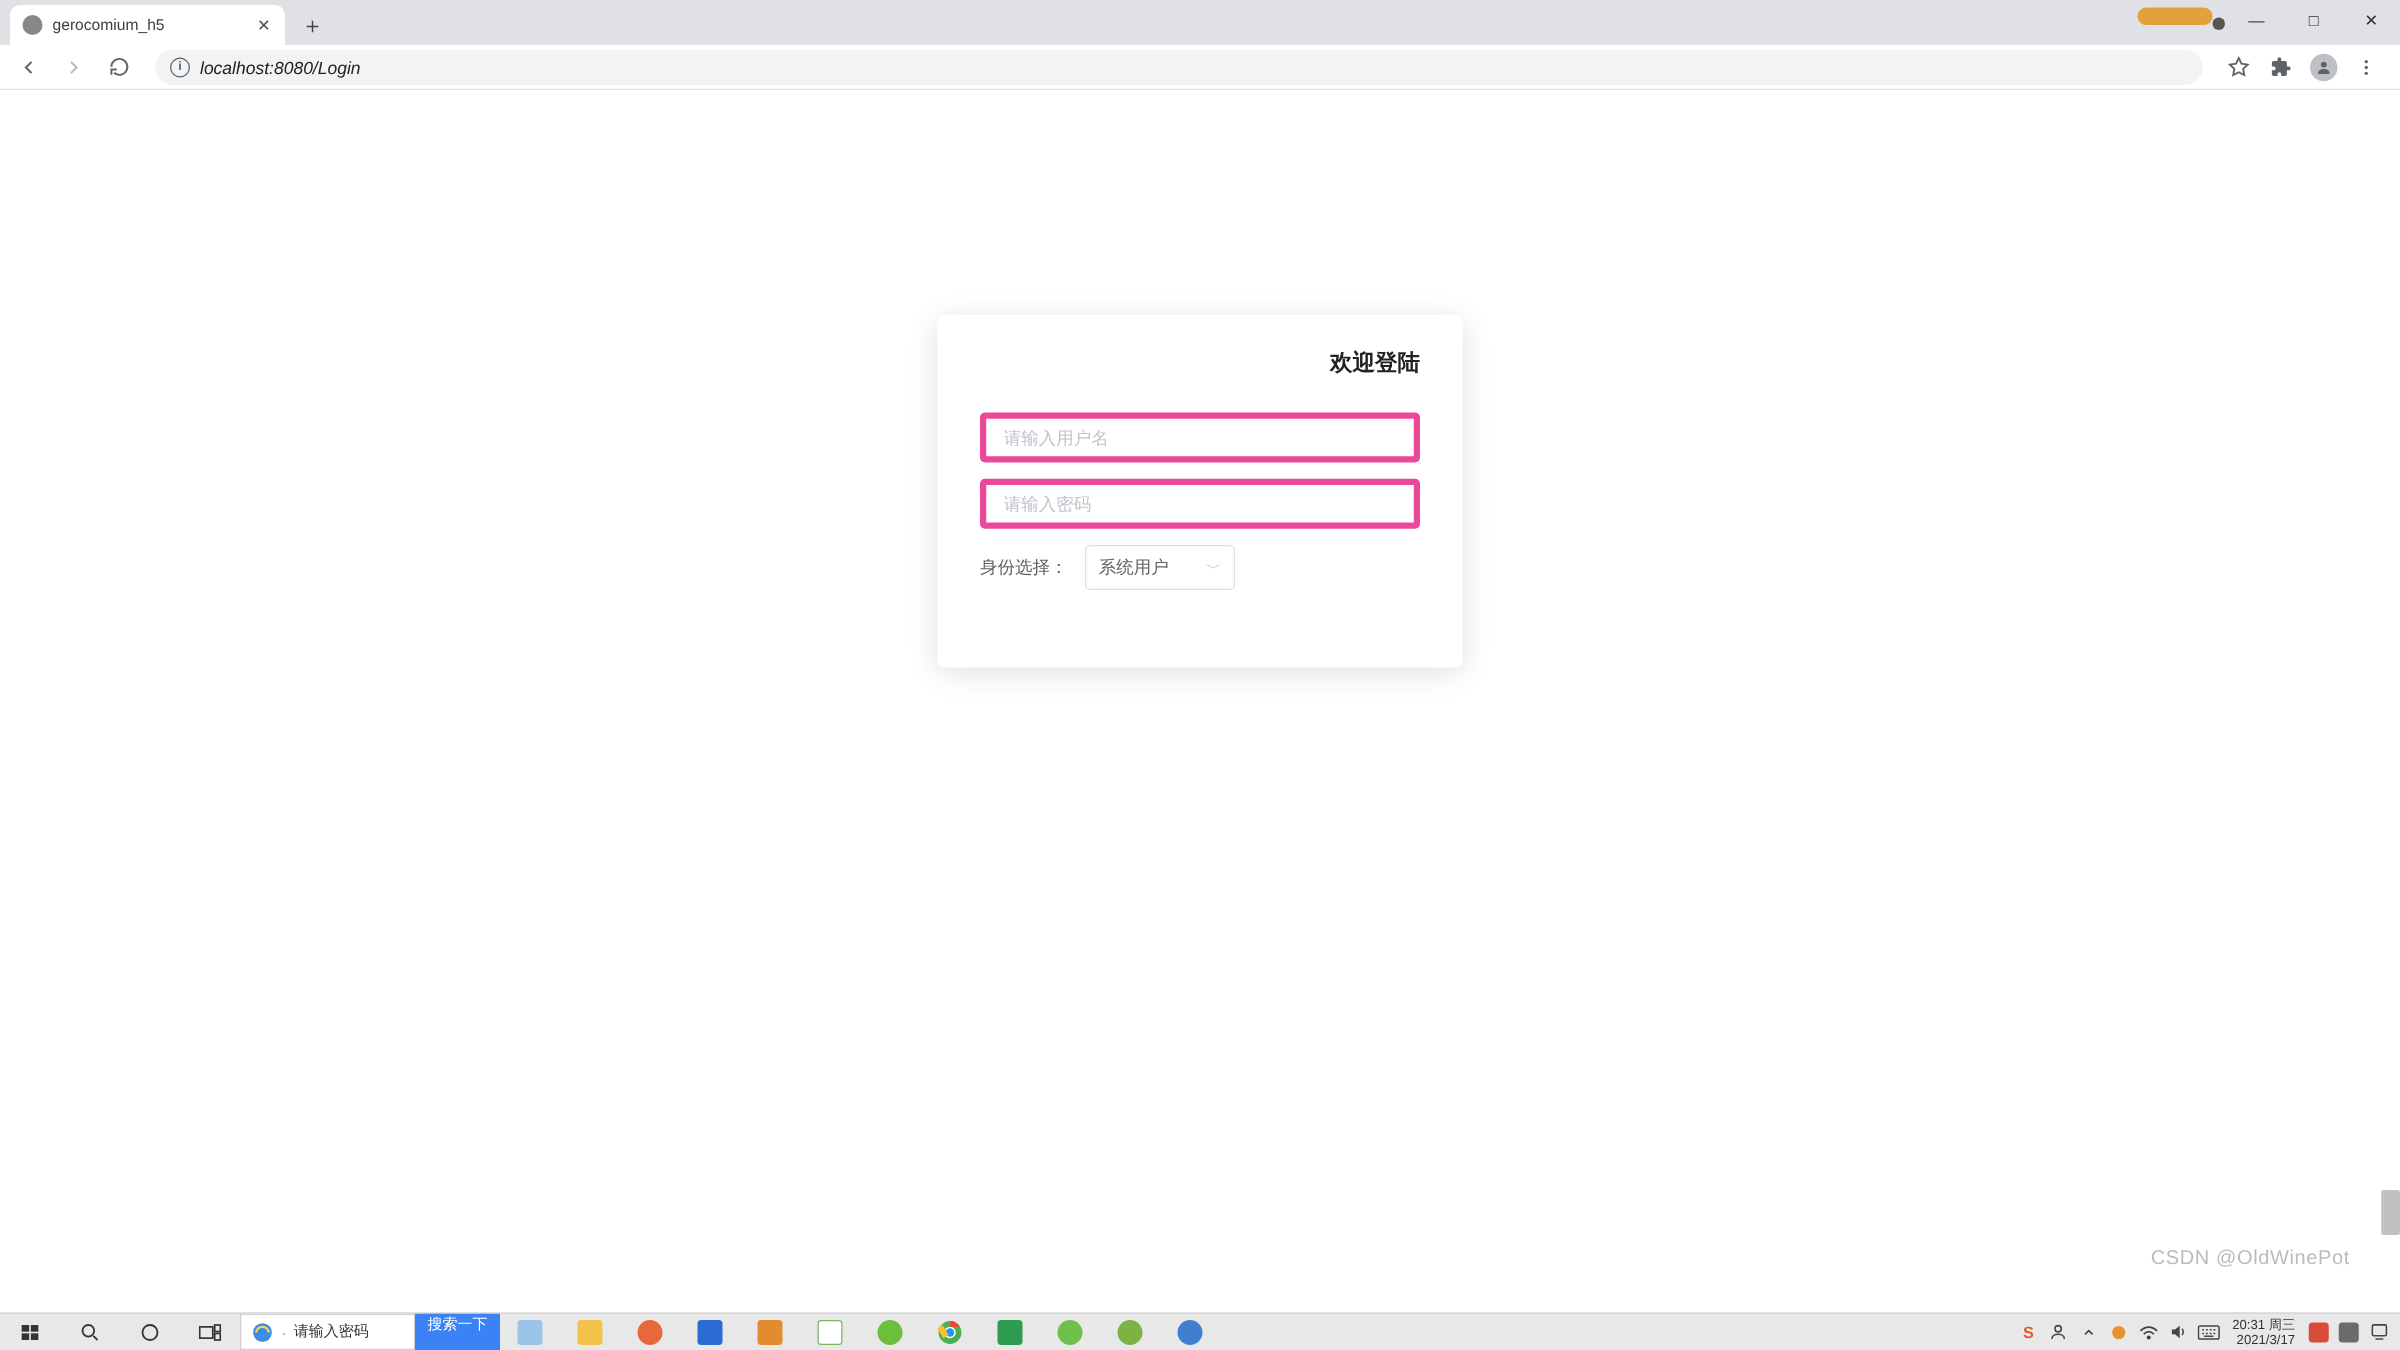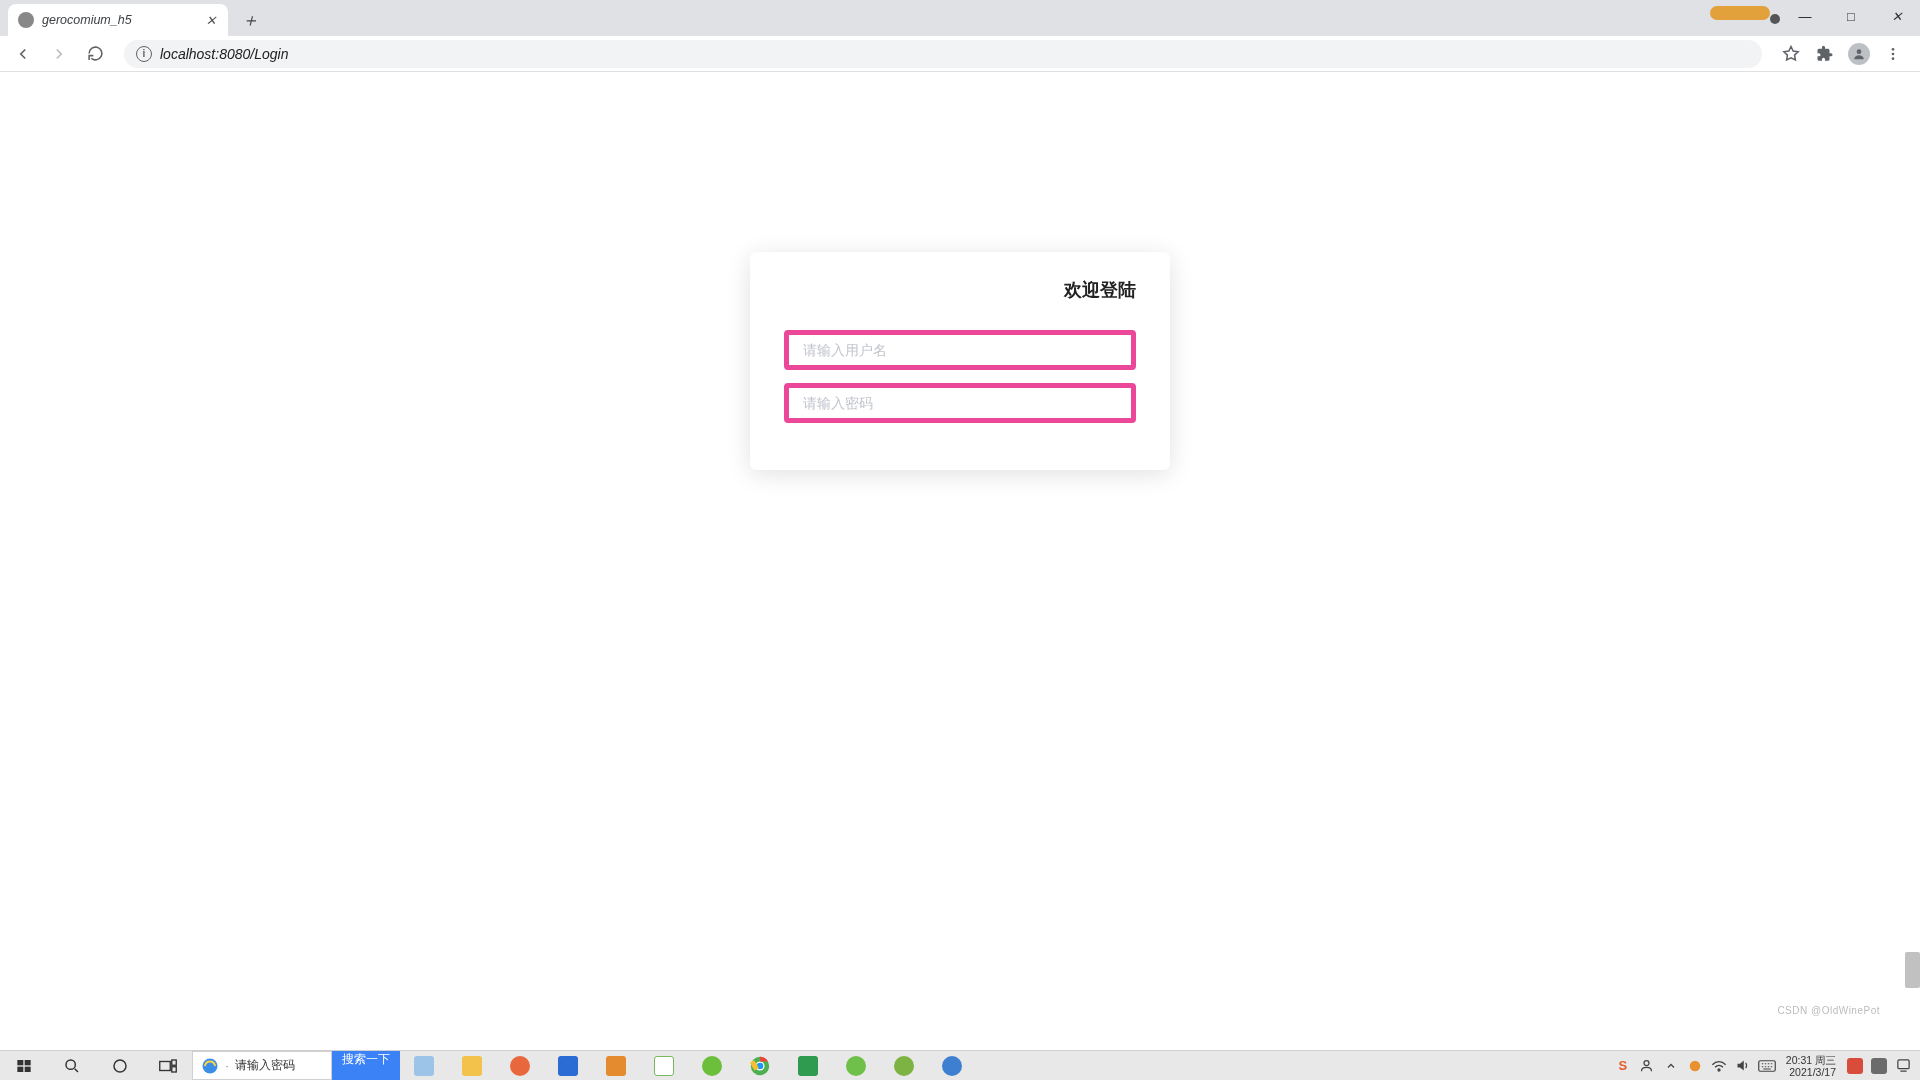--- a/index.html
+++ b/index.html
@@ -1,20 +1,20 @@
 <!DOCTYPE html>
 <html><head>
 <meta charset="utf-8">
 <style>
   * { margin: 0; padding: 0; box-sizing: border-box; font-family: "Microsoft YaHei", Arial, sans-serif; }
   html, body { width: 1920px; height: 1080px; overflow: hidden; background: #fff; }
 
   
   .browser-chrome { position: absolute; top: 0; left: 0; right: 0; height: 72px; background: #dfe1e5; }
-  .tab-strip { height: 36px; display: flex; align-items: flex-end; padding-left: 8px; position: relative; font-style: italic; }
+  .tab-strip { height: 36px; display: flex; align-items: flex-end; padding-left: 8px; position: relative; }
   .tab {
     height: 32px; background: #fff; border-radius: 8px 8px 0 0;
     display: flex; align-items: center; padding: 0 10px; min-width: 220px;
     font-size: 12.5px; color: #3c4043; gap: 8px;
   }
   .tab .favicon { width: 16px; height: 16px; border-radius: 50%; background: #888; display:inline-block; }
   .tab .close-x { margin-left: auto; width: 14px; height: 14px; display:flex;align-items:center;justify-content:center; color:#555; font-size:13px; }
   .new-tab { width: 28px; height: 28px; display:flex;align-items:center;justify-content:center; color:#444; font-size:18px; margin-left:8px; margin-bottom:2px; border-radius:50%; }
 
   .win-controls { position: absolute; right: 0; top: 0; height: 32px; display:flex; }
@@ -85,21 +85,21 @@
   .tb-item { width:48px; height:100%; display:flex;align-items:center;justify-content:center; }
   .search-box {
     height:100%; background:#fff; border:1px solid #d0d0d0;
     display:flex; align-items:center; padding:0 8px; gap:6px; min-width:140px;
   }
   .search-btn { height:100%; background:#3b82f6; color:#fff; padding:0 10px; display:flex;align-items:flex-start; font-size:12px; }
   .app-ico { width:20px; height:20px; display:inline-block; border-radius:3px; }
   .tb-right { margin-left:auto; display:flex; align-items:center; height:100%; gap:2px; padding-right:6px; }
   .tray-ico { width:22px; height:100%; display:flex;align-items:center;justify-content:center; color:#444; font-size:13px; }
   .clock { display:flex; flex-direction:column; align-items:flex-end; font-size:10.5px; line-height:12px; padding:0 6px; color:#333; }
-  .watermark { position:absolute; right:40px; bottom:34px; font-size:10px; color:rgba(120,120,120,0.5); letter-spacing:0.5px; pointer-events:none; }
+  .watermark { position:absolute; right:40px; bottom:34px; font-size:16px; color:rgba(120,120,120,0.5); letter-spacing:0.5px; pointer-events:none; }
 
   .cursor-arrow {
     position:absolute; width:14px; height:20px; pointer-events:none;
   }
 </style>
 </head>
 <body>
 
 <div class="browser-chrome">
   <div class="tab-strip">
@@ -170,20 +170,27 @@
 </div>
 
 <div class="page-viewport">
   <div class="login-card">
     <div class="login-title">欢迎登陆</div>
 
     <input class="form-input" type="text" placeholder="请输入用户名" style="">
 
     <input class="form-input" type="password" placeholder="请输入密码" style="">
 
+    <div class="role-row">
+      <span class="role-label">身份选择：</span>
+      <div class="role-select">
+        <span>系统用户</span>
+        <span class="chevron">﹀</span>
+      </div>
+    </div>
 
   </div>
 
   <div class="scrollbar-nub"></div>
   <div class="watermark">CSDN @OldWinePot</div>
 </div>
 
 <svg class="cursor-arrow" style="left:926px; top:1055px;" viewBox="0 0 12 18">
     <path d="M0 0 L0 14 L3.5 11 L6 17 L8 16 L5.5 10 L10 10 Z" fill="#fff" stroke="#000" stroke-width="1"></path>
   </svg>

